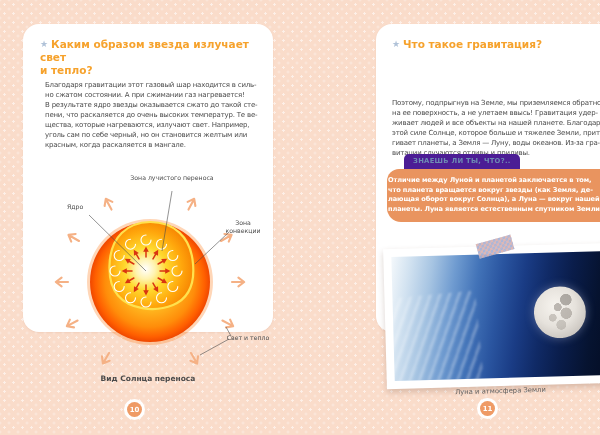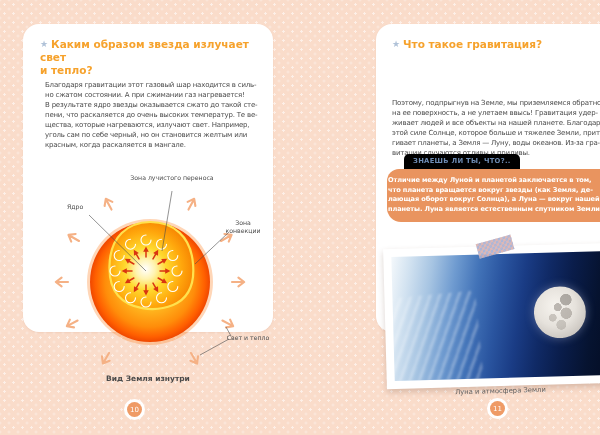--- a/index.html
+++ b/index.html
@@ -34,30 +34,30 @@
   .diagram-svg{ position:absolute; inset:0; width:250px; height:384px; }
   .diag-label{ position:absolute; font-size:6.2px; line-height:7.6px; color:#4c4c4c; }
   .diag-label.center{ text-align:center; }
   .diagram-caption{ position:absolute; left:0; right:0; top:350px; text-align:center;
     font-size:7.5px; font-weight:bold; color:#4a4a4a; }
 
   
   .badge{
     position:absolute; width:15px; height:15px; border-radius:50%;
     background:#ef9b66; box-shadow:0 0 0 3px #fff;
-    color:#fff; font-size:7px; font-weight:normal;
+    color:#fff; font-size:7px; font-weight:bold;
     display:flex; align-items:center; justify-content:center;
   }
   .badge-left{ left:104px; top:378px; }
-  .badge-right{ left:114px; top:377px; }
+  .badge-right{ left:104px; top:377px; }
 
   
   .fact-tab{
     position:absolute; left:28px; top:130px; height:15px; padding:3px 9px 0;
-    background:#000000; border-radius:5px 5px 0 0;
+    background:#4c1d95; border-radius:5px 5px 0 0;
     font-size:6.8px; font-weight:bold; letter-spacing:.3px; color:#6e8cb4;
   }
   .fact-box{
     position:absolute; left:11px; top:145px; width:234px;
     background:#e9945f; border-radius:12px 14px 12px 14px;
     padding:7px 1px 8px; color:#fff;
     font-size:6.6px; font-weight:600; line-height:9.5px; letter-spacing:-0.1px;
     white-space:pre-line;
   }
 
@@ -209,21 +209,21 @@
         <line x1="208" y1="312" x2="203" y2="303"></line>
         <line x1="206" y1="315" x2="177" y2="331"></line>
       </g>
     </svg>
 
     <div class="diag-label" style="left:44px; top:179px;">Ядро</div>
     <div class="diag-label center" style="left:107px; top:150px; width:84px;">Зона лучистого переноса</div>
     <div class="diag-label center" style="left:196px; top:195px; width:48px;">Зона конвекции</div>
     <div class="diag-label center" style="left:197px; top:310px; width:56px;">Свет и тепло</div>
 
-    <div class="diagram-caption">Вид Земля изнутри</div>
+    <div class="diagram-caption">Вид Солнца переноса</div>
 
     <div class="badge badge-left">10</div>
   </div>
 
   <div class="page page-right">
 
     <div class="heading" style="left:16px;">
       <span class="star">★</span><span>Что такое гравитация?</span>
     </div>
 

